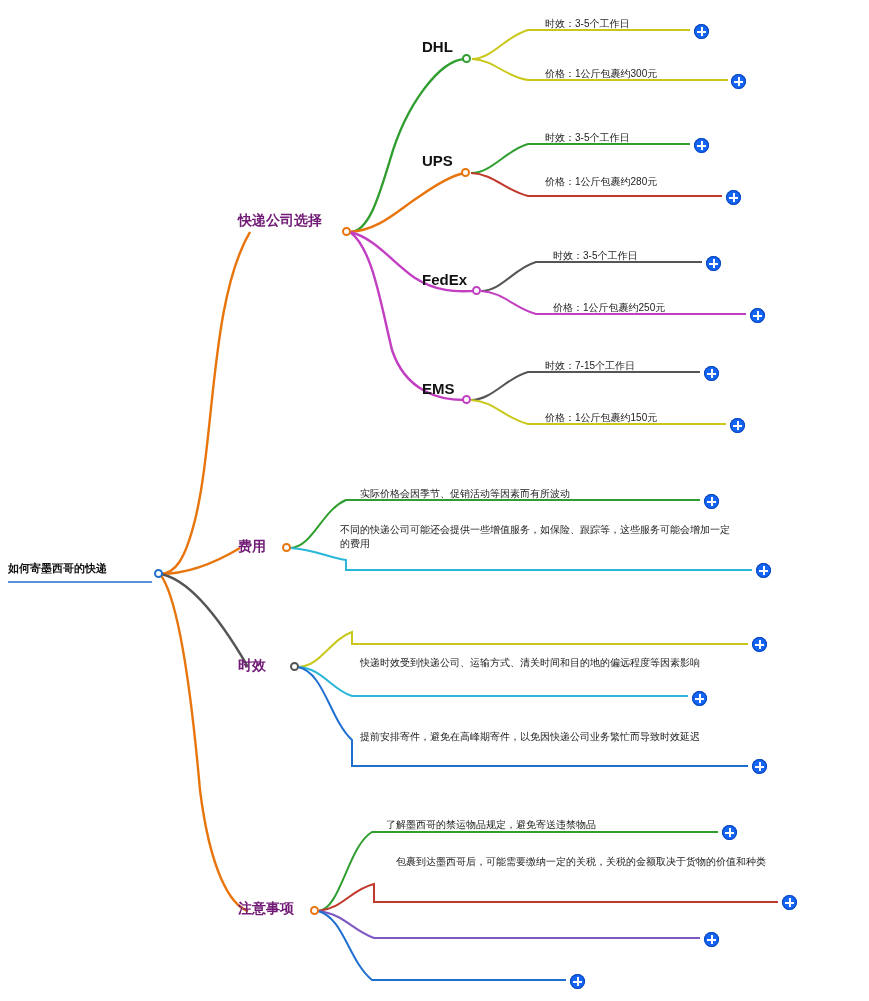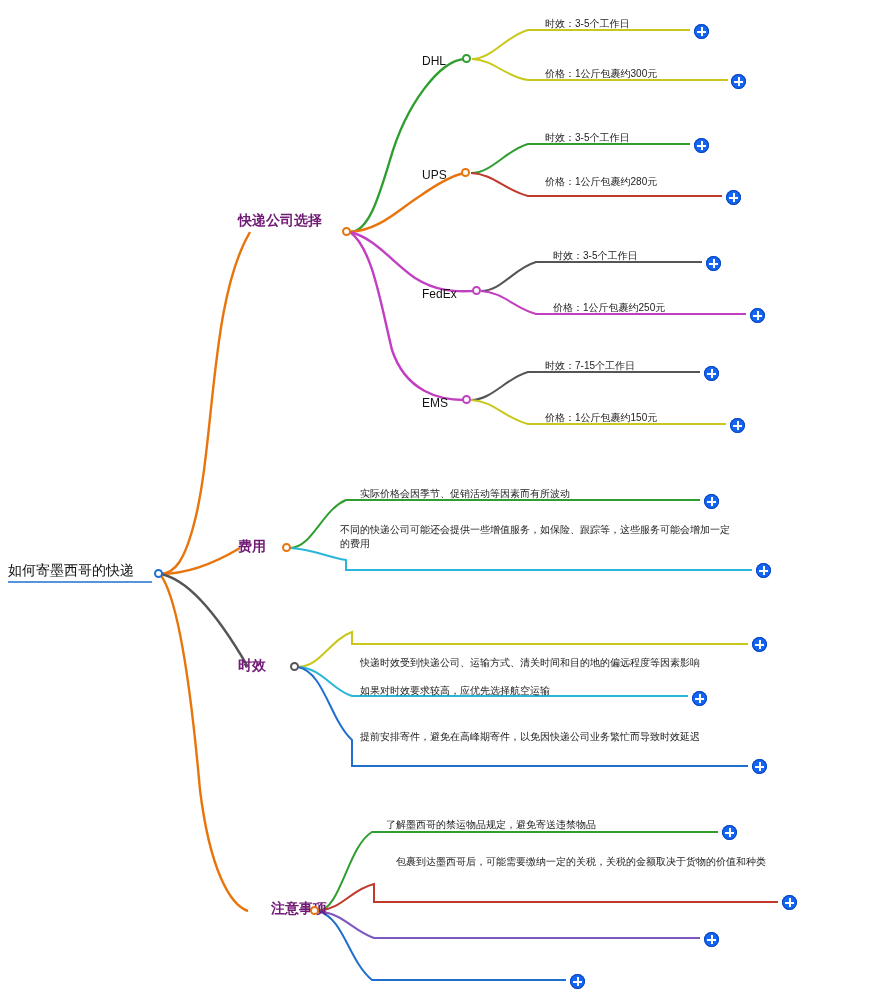--- a/index.html
+++ b/index.html
@@ -12,34 +12,33 @@
   }
   #canvas{position:absolute;left:0;top:0;width:869px;height:1001px;}
   svg.links{position:absolute;left:0;top:0;width:869px;height:1001px;pointer-events:none;}
   .node{
     position:absolute;
     white-space:nowrap;
     color:#1a1a1a;
     line-height:1.35;
   }
   .node.root{
-    font-size:14px;
-    font-weight:normal;
+    font-size:11px;
+    font-weight:bold;
     color:#111;
   }
   .node.lvl1{
     font-size:14px;
     font-weight:bold;
     color:#701a75;
   }
   .node.lvl2{
-    font-size:12px;
-    font-weight:normal;
+    font-size:15px;
+    font-weight:bold;
     color:#111;
-    margin-top:16px;
   }
   .node.leaf{
     font-size:10px;
     font-weight:normal;
     color:#222;
   }
   .node.leaf.wrap{
     white-space:normal;
     width:360px;
   }
@@ -115,21 +114,21 @@
 
   <div class="node lvl1" style="left:238px;top:211px;">快递公司选择</div>
   <div class="dot" style="left:342px;top:227px;border-color:#e8740c;"></div>
 
   <div class="node lvl1" style="left:238px;top:537px;">费用</div>
   <div class="dot" style="left:282px;top:543px;border-color:#e8740c;"></div>
 
   <div class="node lvl1" style="left:238px;top:656px;">时效</div>
   <div class="dot" style="left:290px;top:662px;border-color:#555555;"></div>
 
-  <div class="node lvl1" style="left:238px;top:899px;margin-left:33px;">注意事项</div>
+  <div class="node lvl1" style="left:238px;top:899px;">注意事项</div>
   <div class="dot" style="left:310px;top:906px;border-color:#e8740c;"></div>
 
   <div class="node lvl2" style="left:422px;top:37px;">DHL</div>
   <div class="dot" style="left:462px;top:54px;border-color:#2f9e2f;"></div>
 
   <div class="node lvl2" style="left:422px;top:151px;">UPS</div>
   <div class="dot" style="left:461px;top:168px;border-color:#e8740c;"></div>
 
   <div class="node lvl2" style="left:422px;top:270px;">FedEx</div>
   <div class="dot" style="left:472px;top:286px;border-color:#c23fc2;"></div>
@@ -157,21 +156,20 @@
   <div class="node leaf" style="left:545px;top:411px;">价格：1公斤包裹约150元</div>
   <div class="plus" style="left:730px;top:418px;"></div>
 
   <div class="node leaf" style="left:360px;top:487px;">实际价格会因季节、促销活动等因素而有所波动</div>
   <div class="plus" style="left:704px;top:494px;"></div>
   <div class="node leaf wrap" style="left:340px;top:523px;width:390px;">不同的快递公司可能还会提供一些增值服务，如保险、跟踪等，这些服务可能会增加一定的费用</div>
   <div class="plus" style="left:756px;top:563px;"></div>
 
   <div class="node leaf wrap" style="left:360px;top:656px;width:390px;">快递时效受到快递公司、运输方式、清关时间和目的地的偏远程度等因素影响</div>
   <div class="plus" style="left:752px;top:637px;"></div>
-  <div class="node leaf" style="left:360px;top:684px;">如果对时效要求较高，应优先选择航空运输</div>
   <div class="plus" style="left:692px;top:691px;"></div>
   <div class="node leaf wrap" style="left:360px;top:730px;width:390px;">提前安排寄件，避免在高峰期寄件，以免因快递公司业务繁忙而导致时效延迟</div>
   <div class="plus" style="left:752px;top:759px;"></div>
 
   <div class="node leaf" style="left:386px;top:818px;">了解墨西哥的禁运物品规定，避免寄送违禁物品</div>
   <div class="plus" style="left:722px;top:825px;"></div>
   <div class="node leaf wrap" style="left:386px;top:855px;width:400px;margin-left:10px;">包裹到达墨西哥后，可能需要缴纳一定的关税，关税的金额取决于货物的价值和种类</div>
   <div class="plus" style="left:782px;top:895px;"></div>
   <div class="plus" style="left:704px;top:932px;"></div>
   <div class="node leaf" style="left:386px;top:1022px;">考虑为贵重物品购买保险</div>

